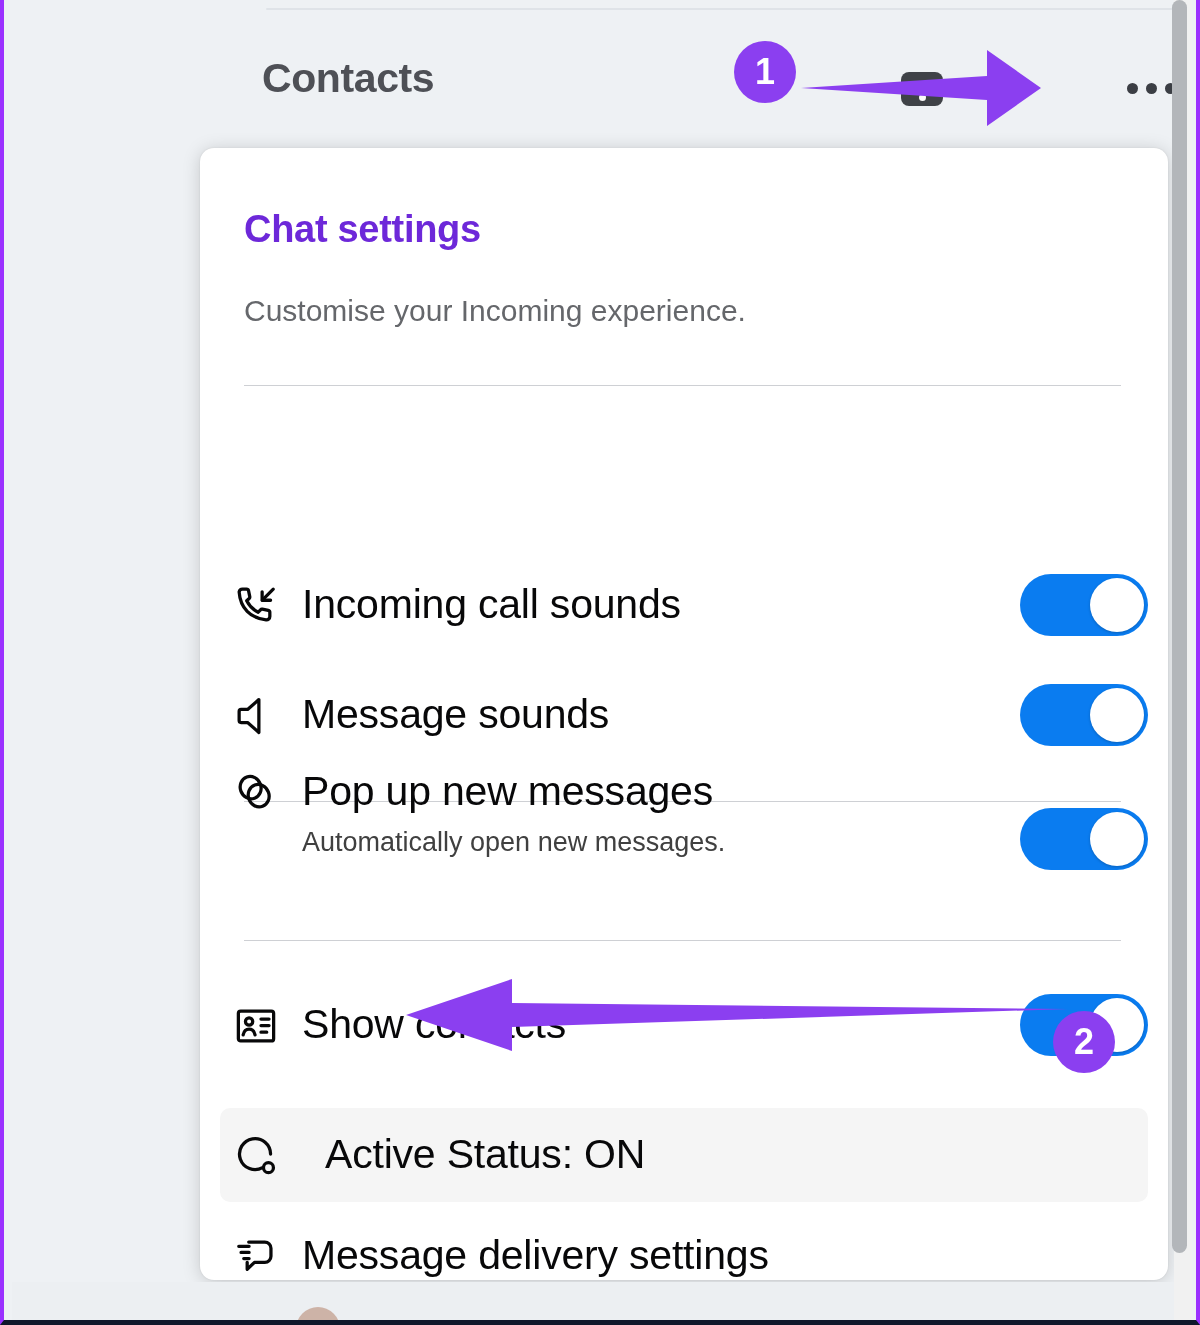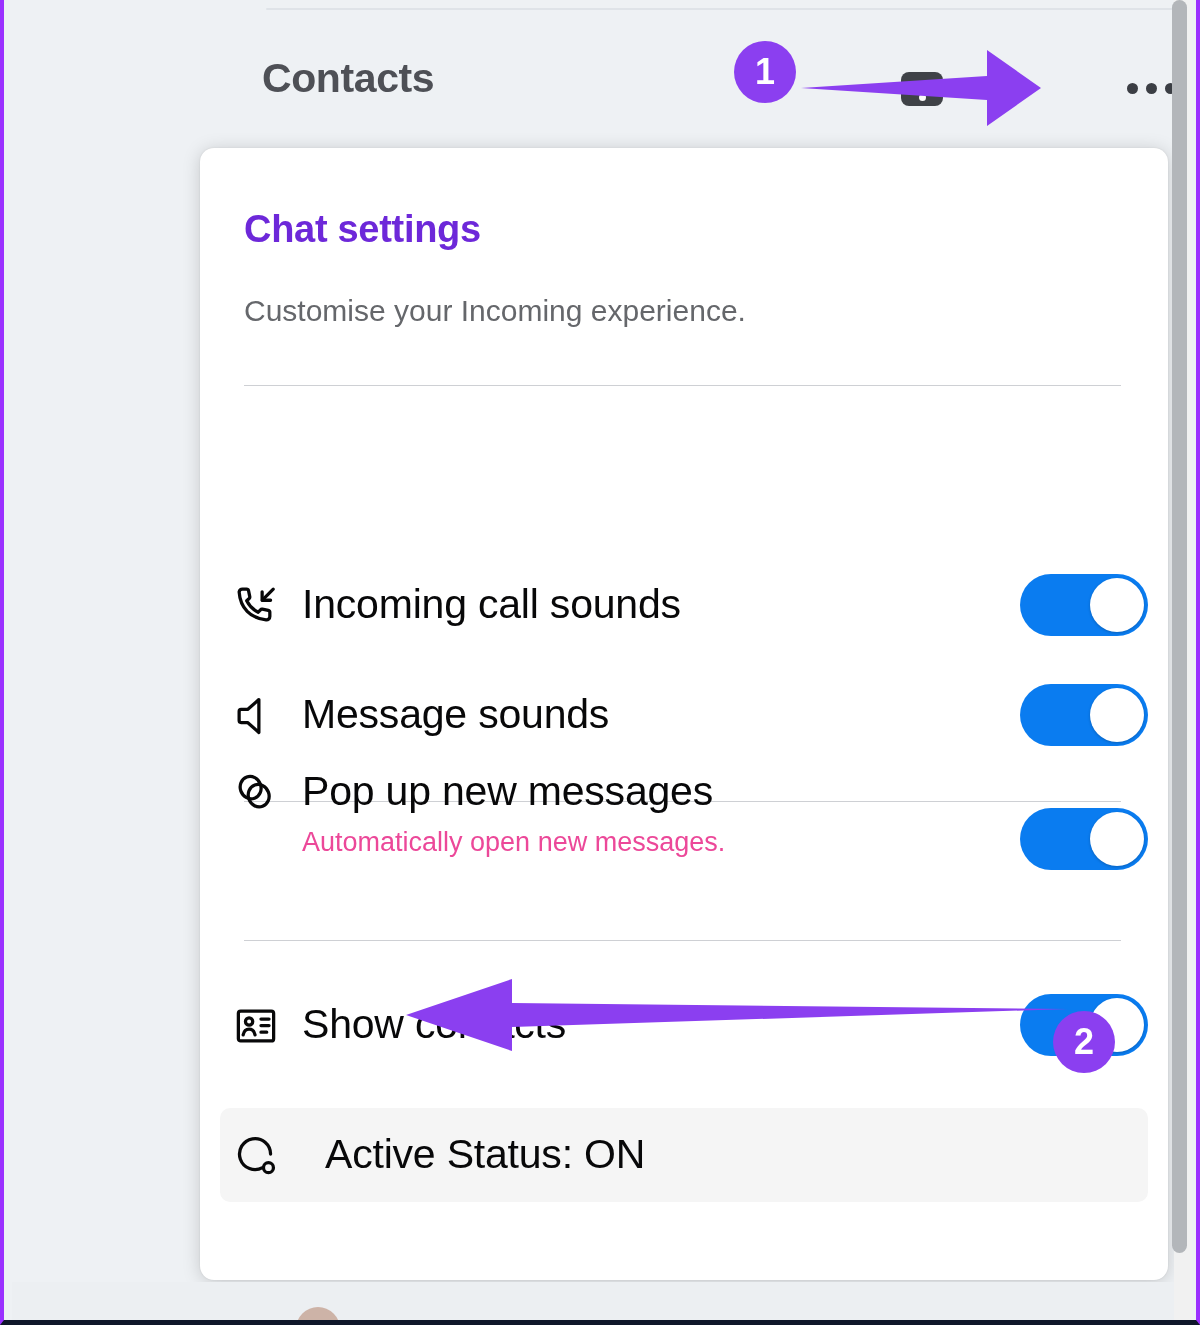--- a/index.html
+++ b/index.html
@@ -187,21 +187,21 @@
   }
   .row-label {
     font-size: 41px;
     color: #080809;
     line-height: 1.15;
     letter-spacing: -0.2px;
   }
   .row-sub {
     margin-top: 12px;
     font-size: 27px;
-    color: #ec4899;
+    color: #404040;
     line-height: 1.15;
   }
 
   .toggle {
     width: 128px;
     min-width: 128px;
     height: 62px;
     border-radius: 34px;
     background: #0a7cf0;
     position: relative;
@@ -367,20 +367,31 @@
           <svg class="ico" width="46" height="46" viewBox="0 0 24 24" fill="none" stroke="#080809" stroke-width="1.7" stroke-linecap="round" stroke-linejoin="round">
             <path d="M19.6 11a8.1 8.1 0 1 0-4.2 7.1"></path>
             <circle cx="18.5" cy="18.1" r="2.6"></circle>
           </svg>
         </div>
         <div class="row-body">
           <div class="row-label">Active Status: ON</div>
         </div>
       </div>
 
+      <div class="row row-delivery">
+        <div class="row-icon">
+          <svg class="ico" width="46" height="46" viewBox="0 0 24 24" fill="none" stroke="#080809" stroke-width="1.7" stroke-linecap="round" stroke-linejoin="round">
+            <path d="M8.2 4.2h8.4a3.2 3.2 0 0 1 3.2 3.2v4.2a3.2 3.2 0 0 1-3.2 3.2h-5.4l-3.8 3.6v-3.6"></path>
+            <path d="M3 6.4h5.4M4.2 9.6h4.2M5.6 12.8h2.8"></path>
+          </svg>
+        </div>
+        <div class="row-body">
+          <div class="row-label">Message delivery settings</div>
+        </div>
+      </div>
 
       <div class="row row-block">
         
         
       </div>
 
     </div>
 
     <div class="bottom-strip"></div>
     <div class="bottom-avatar"></div>

